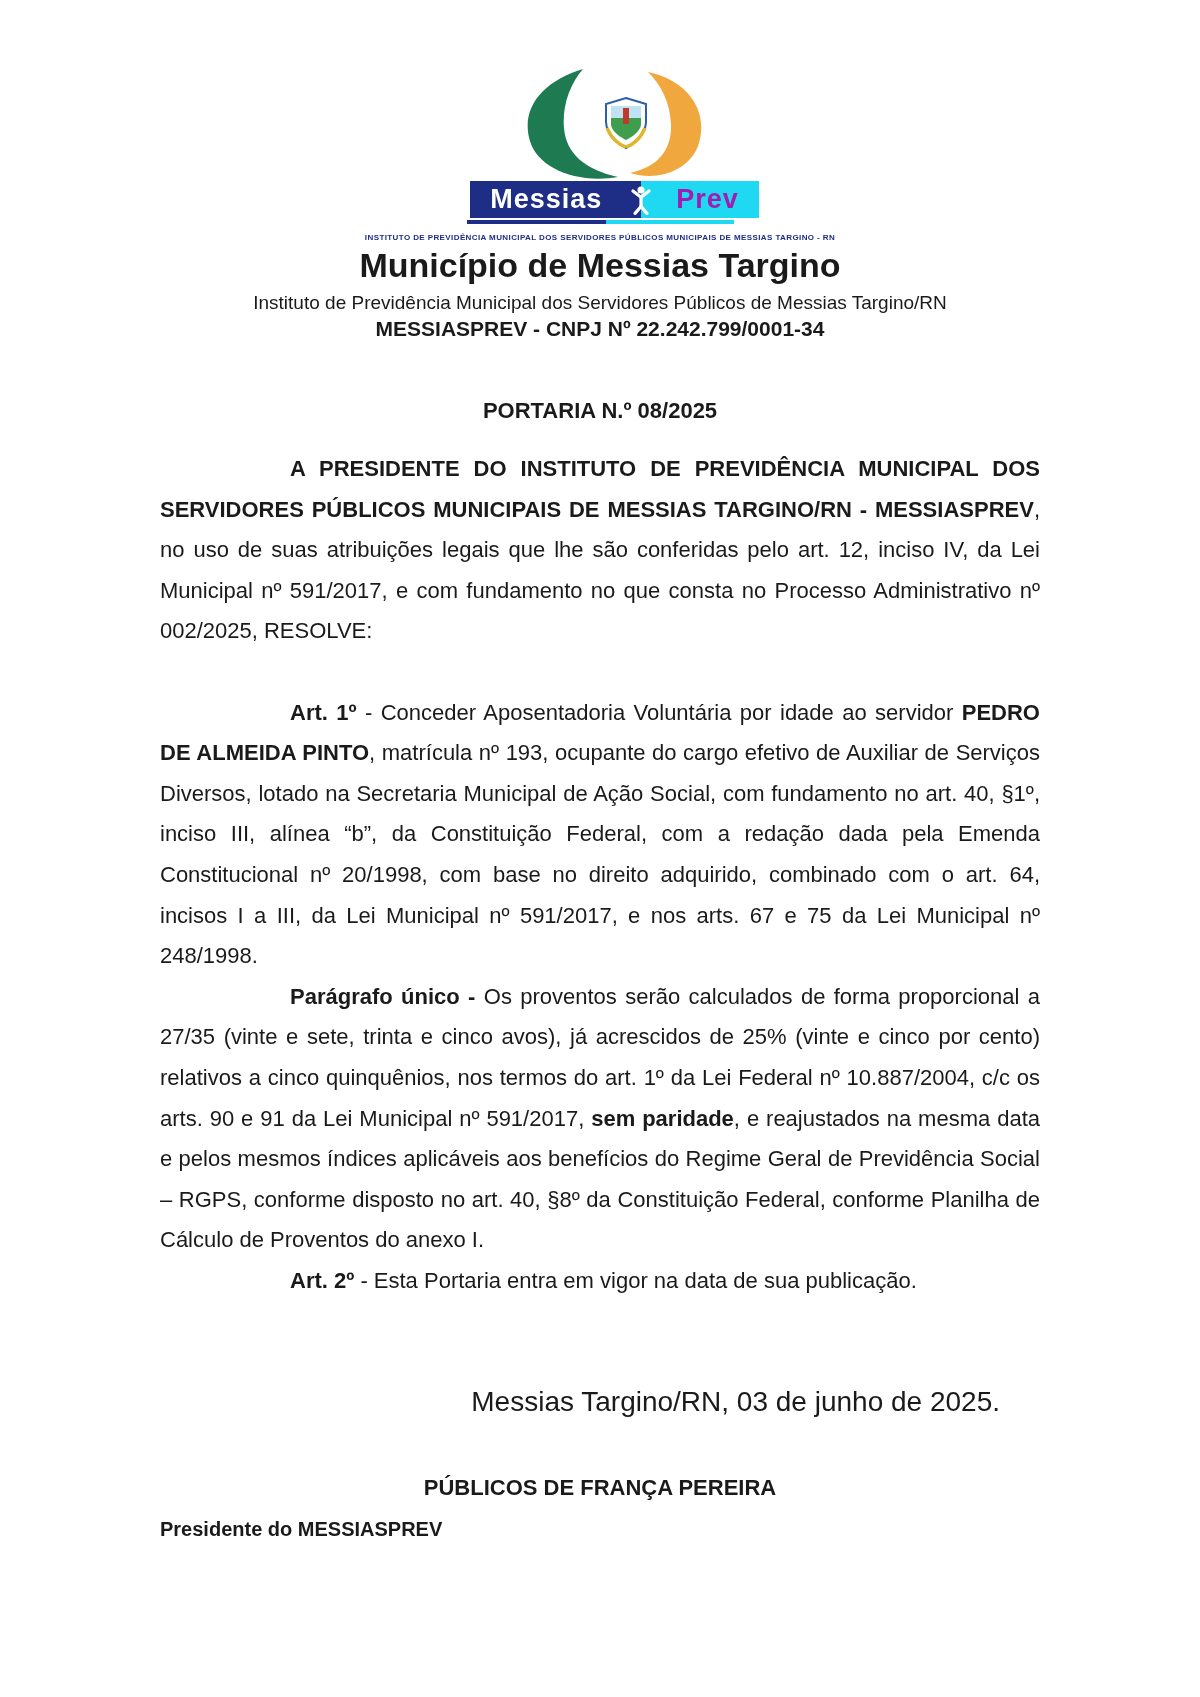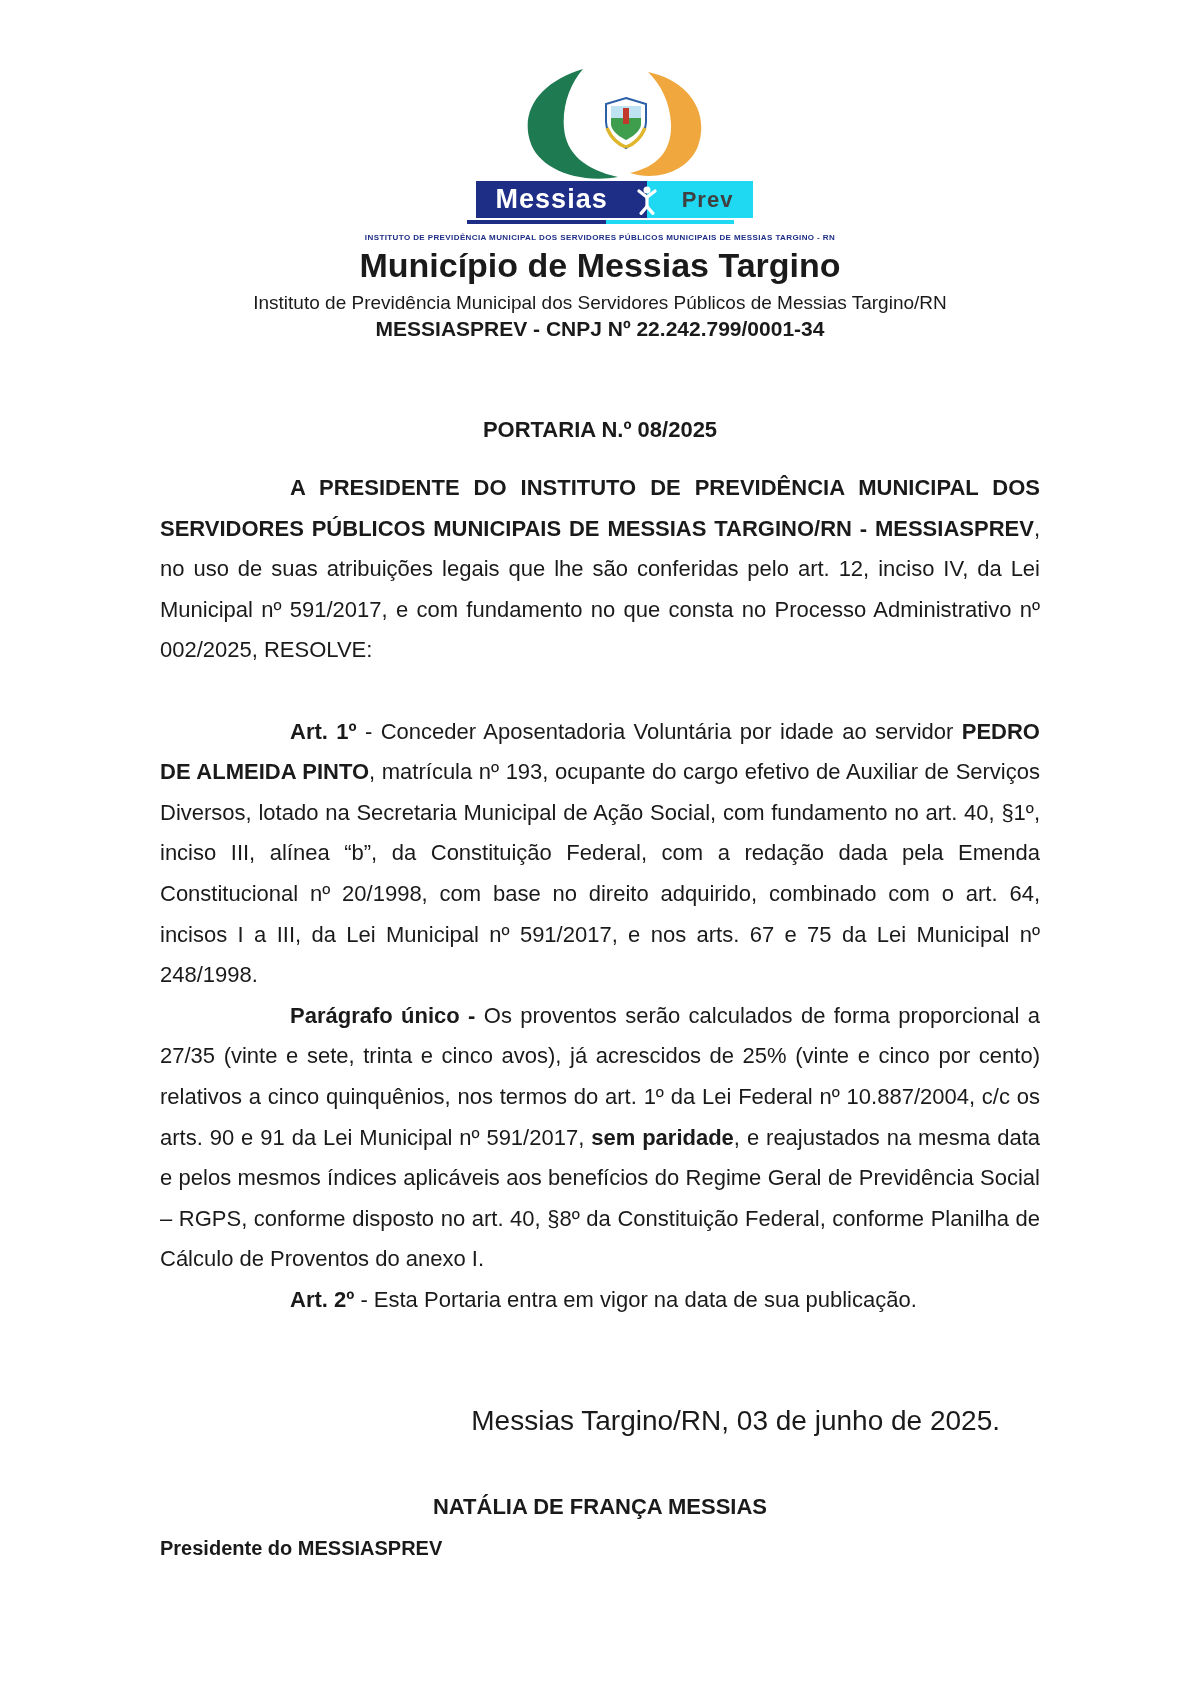--- a/index.html
+++ b/index.html
@@ -43,23 +43,23 @@
     padding:0 16px 0 20px;
     letter-spacing:1px;
   }
   .banner .figure-box{
     width:46px;
     background:linear-gradient(90deg,var(--navy) 50%,var(--cyan) 50%);
     display:flex;align-items:center;justify-content:center;
   }
   .banner .word-right{
     background:var(--cyan);
-    color:#404040;
+    color:#a21caf;
     font-weight:bold;
-    font-size:22px;
+    font-size:27px;
     line-height:37px;
     padding:0 20px 0 12px;
     letter-spacing:1px;
   }
   .banner-strip{
     height:4px;
     margin-top:2px;
     background:linear-gradient(90deg,var(--navy) 52%,var(--cyan) 52%);
   }
   .banner-sub{
@@ -83,21 +83,21 @@
     text-align:center;
   }
   .org-cnpj{
     margin-top:3px;
     font-size:21px;
     font-weight:bold;
     text-align:center;
   }
   
   .doc-heading{
-    margin-top:76px;
+    margin-top:57px;
     font-size:22px;
     font-weight:bold;
     text-align:center;
   }
   .doc-body{margin-top:25px;}
   .para{
     font-size:22px;
     line-height:40.6px;
     text-align:justify;
   }
@@ -177,16 +177,16 @@
 
   <div class="doc-body">
       <p class="para indent"><span class="b">A PRESIDENTE DO INSTITUTO DE PREVIDÊNCIA MUNICIPAL DOS SERVIDORES PÚBLICOS MUNICIPAIS DE MESSIAS TARGINO/RN - MESSIASPREV</span><span>, no uso de suas atribuições legais que lhe são conferidas pelo art. 12, inciso IV, da Lei Municipal nº 591/2017, e com fundamento no que consta no Processo Administrativo nº 002/2025, RESOLVE:</span></p>
       <p class="para indent gap-top"><span class="b">Art. 1º</span><span> - Conceder Aposentadoria Voluntária por idade ao servidor </span><span class="b">PEDRO DE ALMEIDA PINTO</span><span>, matrícula nº 193, ocupante do cargo efetivo de Auxiliar de Serviços Diversos, lotado na Secretaria Municipal de Ação Social, com fundamento no art. 40, §1º, inciso III, alínea “b”, da Constituição Federal, com a redação dada pela Emenda Constitucional nº 20/1998, com base no direito adquirido, combinado com o art. 64, incisos I a III, da Lei Municipal nº 591/2017, e nos arts. 67 e 75 da Lei Municipal nº 248/1998.</span></p>
       <p class="para indent"><span class="b">Parágrafo único - </span><span>Os proventos serão calculados de forma proporcional a 27/35 (vinte e sete, trinta e cinco avos), já acrescidos de 25% (vinte e cinco por cento) relativos a cinco quinquênios, nos termos do art. 1º da Lei Federal nº 10.887/2004, c/c os arts. 90 e 91 da Lei Municipal nº 591/2017, </span><span class="b">sem paridade</span><span>, e reajustados na mesma data e pelos mesmos índices aplicáveis aos benefícios do Regime Geral de Previdência Social – RGPS, conforme disposto no art. 40, §8º da Constituição Federal, conforme Planilha de Cálculo de Proventos do anexo I.</span></p>
       <p class="para indent no-justify"><span class="b">Art. 2º</span><span> - Esta Portaria entra em vigor na data de sua publicação.</span></p>
     </div>
 
   <div class="date-line">Messias Targino/RN, 03 de junho de 2025.</div>
 
-  <div class="sig-name">NATÁLIA DE FRANÇA MESSIAS</div>
+  <div class="sig-name">PÚBLICOS DE FRANÇA PEREIRA</div>
   <div class="sig-role">Presidente do MESSIASPREV</div>
 
 </div>
 
 </body></html>

